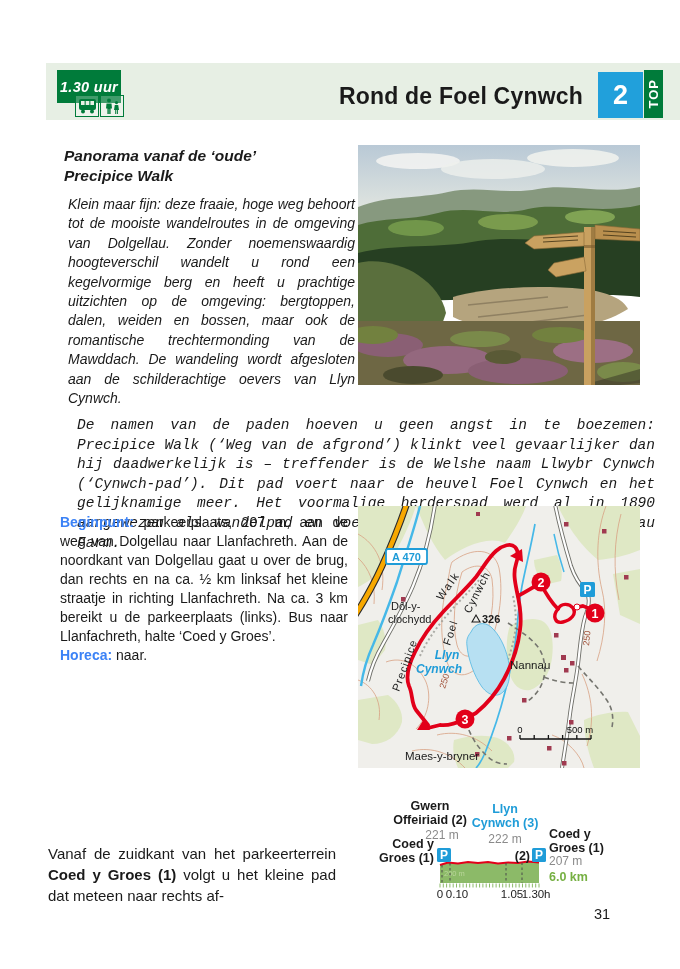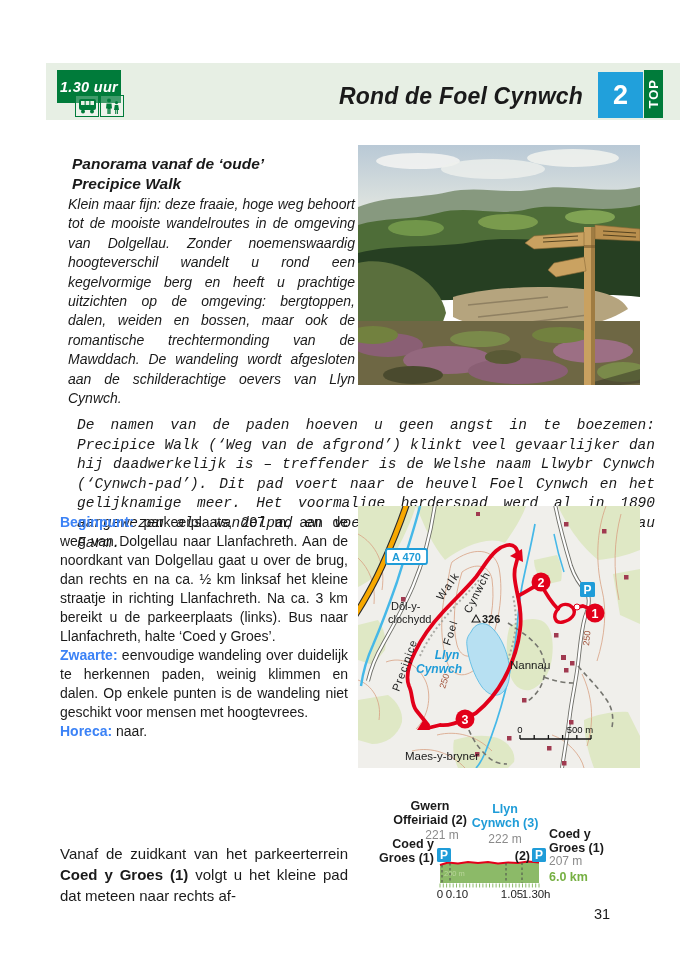--- a/index.html
+++ b/index.html
@@ -6,39 +6,39 @@
   .page{position:relative;width:680px;height:969px;background:#ffffff;overflow:hidden;
         font-family:"Liberation Sans",sans-serif;color:#1a1a1a;margin:0 auto;}
   
   .strip{position:absolute;left:46px;top:63px;width:634px;height:57px;background:#e7efe4;}
   .badge{position:absolute;left:11px;top:7px;width:64px;height:33px;background:#007b3a;
          color:#fff;font-weight:bold;font-style:italic;font-size:14.5px;
          display:flex;align-items:center;justify-content:center;letter-spacing:.3px;}
   .icons{position:absolute;left:29px;top:32px;display:flex;gap:1px;}
   .icon-box{width:24px;height:22px;border:1.3px solid #007b3a;box-sizing:border-box;
             display:flex;align-items:center;justify-content:center;background:rgba(255,255,255,.25);}
-  .title{position:absolute;right:97px;top:20px;font-size:23px;font-weight:bold;font-style:italic;
+  .title{position:absolute;right:97px;top:20px;font-size:23px;font-weight:bold;
          white-space:nowrap;letter-spacing:.2px;}
   .route-num{position:absolute;right:37px;top:9px;width:45px;height:46px;background:#21a0db;
              color:#fff;font-size:27px;font-weight:bold;display:flex;align-items:center;justify-content:center;}
   .top-tab{position:absolute;right:17px;top:7px;width:19px;height:48px;background:#007b3a;
            display:flex;align-items:center;justify-content:center;}
   .top-tab span{writing-mode:vertical-rl;transform:rotate(180deg);color:#fff;font-weight:bold;
                 font-size:13px;letter-spacing:1px;}
   
   .intro-heading{position:absolute;left:60px;top:142px;width:292px;font-size:15.5px;line-height:20px;
-                 font-weight:bold;font-style:italic;white-space:pre-line;margin:12px;}
+                 font-weight:bold;font-style:italic;white-space:pre-line;margin:4px;}
   .intro-lead{position:absolute;left:60px;top:187px;width:287px;font-size:14px;line-height:19.4px;
               font-style:italic;text-align:justify;margin:8px;}
   .lead-wide{position:absolute;left:60px;top:399px;width:578px;font-size:14.5px;line-height:19.6px;
              font-style:italic;text-align:justify;margin:17px;font-family:Liberation Mono, monospace;}
   .info{position:absolute;left:60px;top:513px;width:288px;font-size:14px;line-height:19px;text-align:justify;}
   .info p{margin:0;}
   .info strong{color:#3b82f6;}
-  .walk{position:absolute;left:60px;top:843px;width:288px;font-size:15px;line-height:21px;
+  .walk{position:absolute;left:48px;top:843px;width:288px;font-size:15px;line-height:21px;
         text-align:justify;margin:0;}
   .pagenum{position:absolute;left:594px;top:906px;font-size:14.5px;}
   
   .photo{position:absolute;left:358px;top:145px;width:282px;height:240px;}
   .mapbox{position:absolute;left:358px;top:506px;width:282px;height:262px;}
   .profilebox{position:absolute;left:358px;top:788px;width:282px;height:122px;}
   svg text{font-family:"Liberation Sans",sans-serif;}
   
   .m-label{font-size:11px;fill:#1a1a1a;}
   .m-big{font-size:11.5px;fill:#1a1a1a;}
@@ -141,21 +141,20 @@
         <polygon points="190,125 196,118 226,112 228,126 198,132" fill="#caa261" stroke="#8a6a38" stroke-width=".6"></polygon>
         <rect x="226" y="100" width="11" height="3" fill="#7a5c2e" opacity=".6"></rect>
       </g>
     </svg>
   </div>
 
   <p class="lead-wide">De namen van de paden hoeven u geen angst in te boezemen: Precipice Walk (‘Weg van de afgrond’) klinkt veel gevaarlijker dan hij daadwerkelijk is – treffender is de Welshe naam Llwybr Cynwch (‘Cynwch-pad’). Dit pad voert naar de heuvel Foel Cynwch en het gelijknamige meer. Het voormalige herderspad werd al in 1890 aangewezen als wandelpad en voert over de landerijen van Nannau Farm.</p>
 
   <div class="info">
     <p><strong>Beginpunt:</strong><span> parkeerplaats, 207 m, aan de weg van Dolgellau naar Llanfachreth. Aan de noordkant van Dolgellau gaat u over de brug, dan rechts en na ca. ½ km linksaf het kleine straatje in richting Llanfachreth. Na ca. 3 km bereikt u de parkeerplaats (links). Bus naar Llanfachreth, halte ‘Coed y Groes’.</span></p>
-    <p><strong>Zwaarte:</strong><span> eenvoudige wandeling over duidelijk te herkennen paden, weinig klimmen en dalen. Op enkele punten is de wandeling niet geschikt voor mensen met hoogtevrees.</span></p>
     <p><strong>Horeca:</strong><span> naar.</span></p>
   </div>
 
   <p class="walk"><span>Vanaf de zuidkant van het parkeerterrein </span><strong>Coed y Groes (1)</strong><span> volgt u het kleine pad dat meteen naar rechts af-</span></p>
 
   <div class="mapbox">
     <svg width="282" height="262" viewBox="0 0 282 262">
       <rect x="0" y="0" width="282" height="262" fill="#f0efeb"></rect>
 
       <g fill="#dfe8c5">

